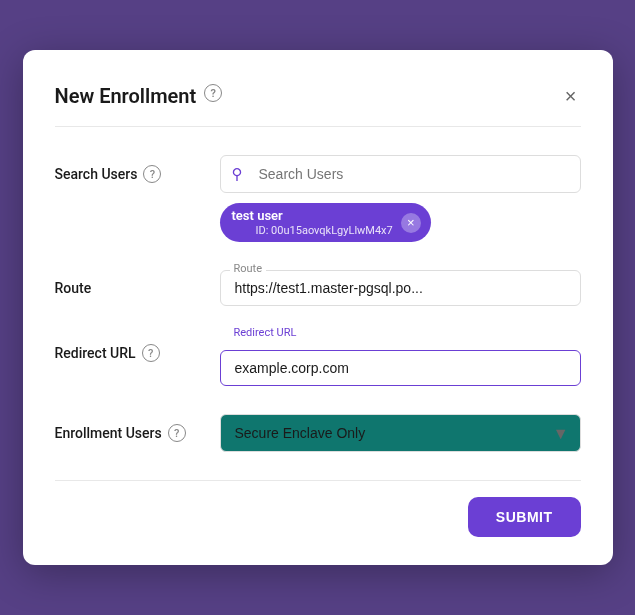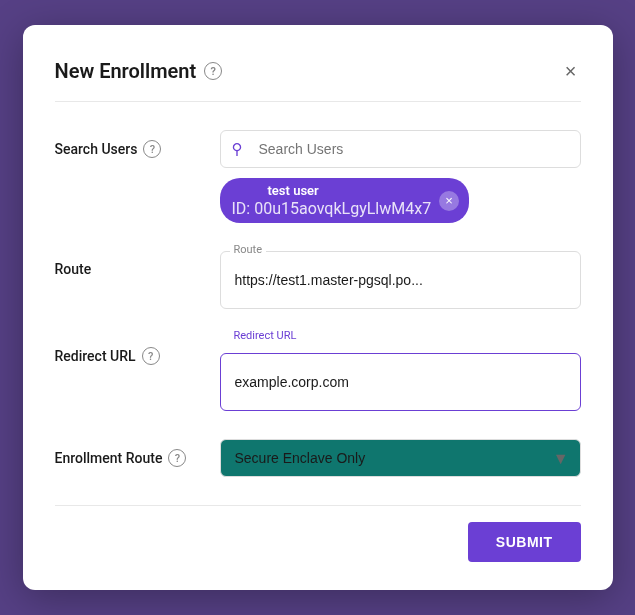--- a/index.html
+++ b/index.html
@@ -42,21 +42,20 @@
       margin-bottom: 28px;
       padding-bottom: 16px;
       border-bottom: 1px solid #e8e8e8;
     }
 
     .modal-title {
       font-size: 20px;
       font-weight: 600;
       color: #1a1a1a;
       display: flex;
-      align-items: center;
       gap: 8px;
     }
 
     .help-icon {
       width: 18px;
       height: 18px;
       border-radius: 50%;
       border: 1.5px solid #888;
       color: #888;
       font-size: 11px;
@@ -143,26 +142,26 @@
 
     .tag-chip-text {
       display: flex;
       flex-direction: column;
       gap: 1px;
     }
 
     .tag-chip-name {
       font-weight: 600;
       font-size: 13px;
-      margin-left: 36px;
     }
 
     .tag-chip-id {
-      font-size: 16px;
+      font-size: 11px;
       opacity: 0.85;
+      margin-left: 24px;
     }
 
     .tag-remove-btn {
       width: 20px;
       height: 20px;
       border-radius: 50%;
       background: rgba(255,255,255,0.3);
       border: none;
       cursor: pointer;
       color: #fff;
@@ -185,21 +184,21 @@
       background: #fff;
       padding: 0 4px;
       font-size: 11px;
       color: #888;
     }
 
     .text-input-field {
       width: 100%;
       border: 1.5px solid #ddd;
       border-radius: 6px;
-      padding: 20px 14px;
+      padding: 9px 14px;
       font-size: 14px;
       color: #1a1a1a;
       outline: none;
       background: #fff;
     }
 
     .text-input-field.focused {
       border-color: #6b3fd4;
       margin-top: 16px;
     }
@@ -242,21 +241,21 @@
       justify-content: flex-end;
       margin-top: 8px;
       padding-top: 16px;
       border-top: 1px solid #e8e8e8;
     }
 
     .submit-btn {
       background: #6b3fd4;
       color: #fff;
       border: none;
-      border-radius: 4px;
+      border-radius: 10px;
       padding: 12px 28px;
       font-size: 14px;
       font-weight: 700;
       letter-spacing: 0.5px;
       cursor: pointer;
       text-transform: uppercase;
     }
   </style>
 </head>
 <body>
@@ -322,21 +321,21 @@
       <div class="form-control">
         <div class="text-input-wrapper">
           <span class="floating-label focused">Redirect URL</span>
           <input class="text-input-field focused" type="text" value="example.corp.com" style="">
         </div>
       </div>
     </div>
 
     <div class="form-row">
       <div class="form-label">
-        <span>Enrollment Route</span>
+        <span>Enrollment Users</span>
         <span class="help-icon">
           <span>?</span>
         </span>
       </div>
       <div class="form-control">
         <div class="dropdown-wrapper">
           <select class="dropdown-field">
             <option>Secure Enclave Only</option>
             <option>Standard</option>
             <option>Custom</option>

